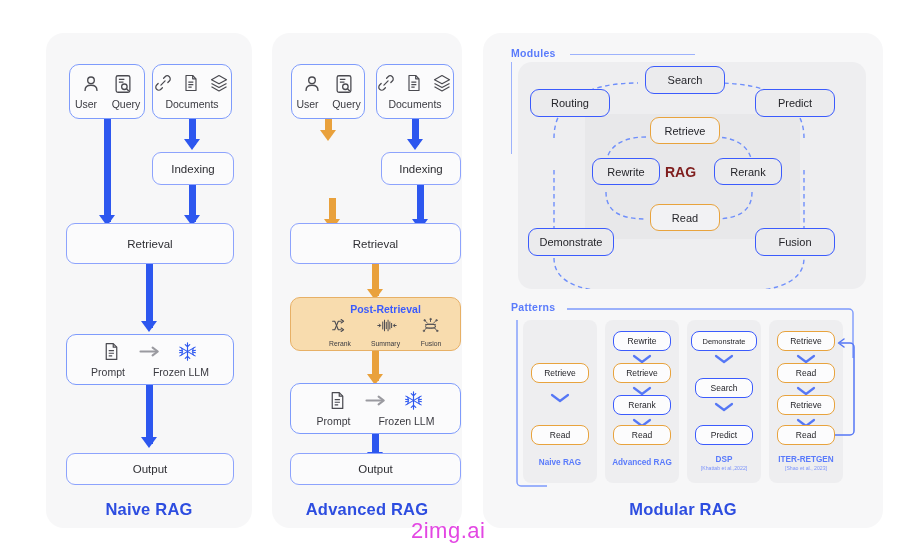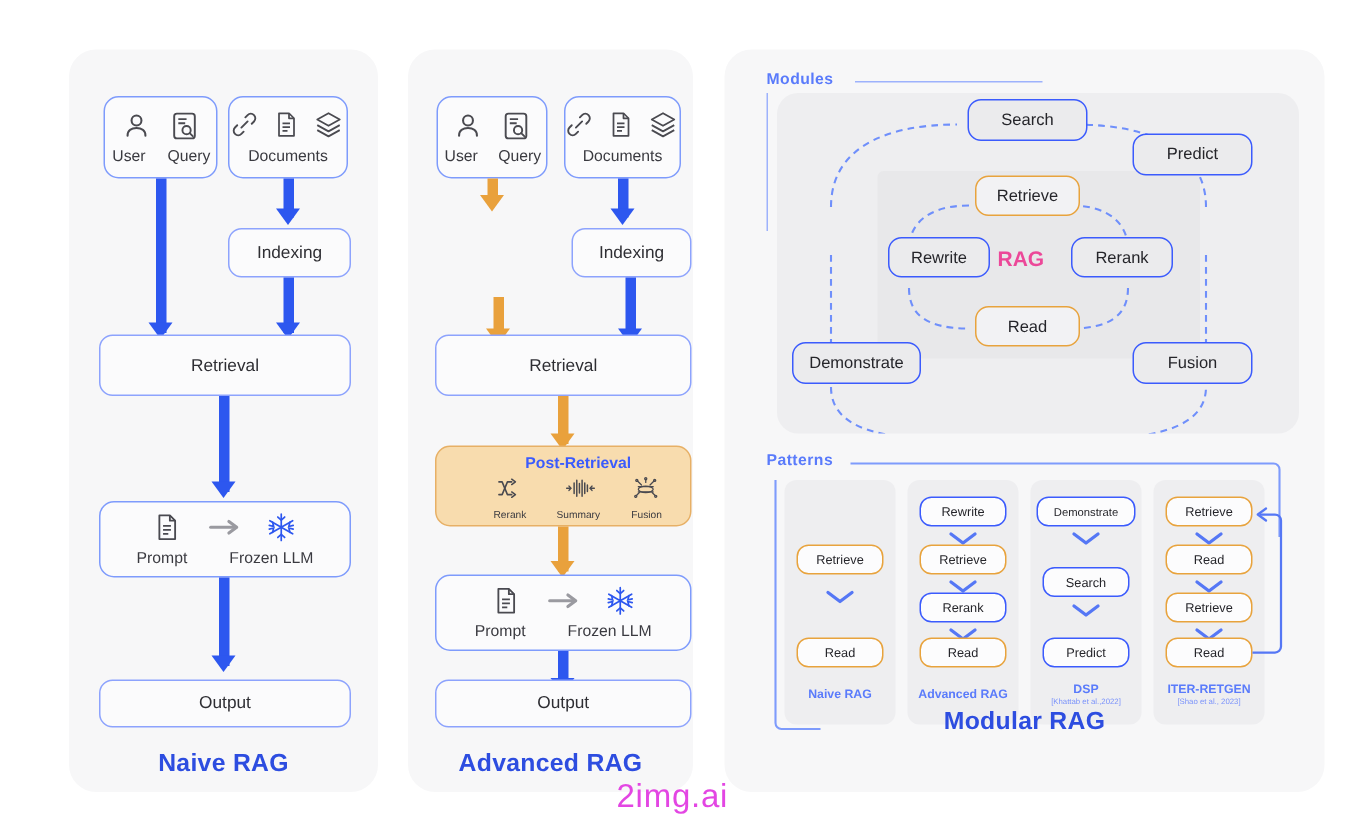--- a/index.html
+++ b/index.html
@@ -102,21 +102,21 @@
   .sec-vline {
     position: absolute; width: 1.4px; background: #9db2fc;
   }
   .inner-gray {
     position: absolute; background: #eeeef0; border-radius: 14px;
   }
   .inner-gray2 {
     position: absolute; background: #e8e8ea; border-radius: 4px;
   }
   .rag-core {
-    position: absolute; font-size: 14px; font-weight: bold; color: #ec4899;
+    position: absolute; font-size: 14px; font-weight: bold; color: #7f1d1d;
   }
   .mod-node {
     position: absolute;
     background: #ebebed;
     border: 1.5px solid #3b5bfd;
     border-radius: 9px;
     display: flex; align-items: center; justify-content: center;
     font-size: 11px; color: #25252a; white-space: nowrap;
   }
   .mod-node.orange { border-color: #e8a33d; background: #f2f2f4; }
@@ -436,20 +436,21 @@
       <path d="M36 196 C36 224, 70 231, 118 231"></path>
       <path d="M200 231 C250 231, 286 224, 286 196"></path>
       <path d="M128 75 C100 75, 88 88, 88 104"></path>
       <path d="M88 130 C88 148, 100 157, 128 157"></path>
       <path d="M196 75 C222 75, 234 88, 234 104"></path>
       <path d="M234 130 C234 148, 222 157, 196 157"></path>
     </g>
   </svg>
 
   <div class="mod-node" style="left:645px; top:66px; width:80px; height:28px;">Search</div>
+  <div class="mod-node" style="left:530px; top:89px; width:80px; height:28px;">Routing</div>
   <div class="mod-node" style="left:755px; top:89px; width:80px; height:28px;">Predict</div>
   <div class="mod-node" style="left:528px; top:228px; width:86px; height:28px;">Demonstrate</div>
   <div class="mod-node" style="left:755px; top:228px; width:80px; height:28px;">Fusion</div>
 
   <div class="mod-node orange" style="left:650px; top:117px; width:70px; height:27px;">Retrieve</div>
   <div class="mod-node" style="left:592px; top:158px; width:68px; height:27px;">Rewrite</div>
   <div class="mod-node" style="left:714px; top:158px; width:68px; height:27px;">Rerank</div>
   <div class="mod-node orange" style="left:650px; top:204px; width:70px; height:27px;">Read</div>
   <div class="rag-core" style="left:665px; top:164px;">RAG</div>
 
@@ -515,17 +516,17 @@
   <div class="pat-node orange" style="left:777px; top:425px; width:58px; height:20px;">Read</div>
   <svg style="position:absolute; left:832px; top:335px; width:30px; height:105px;">
     <g fill="none" stroke="#5577f5" stroke-width="1.5">
       <path d="M3 100 H18 a4 4 0 0 0 4 -4 V12 a4 4 0 0 0 -4 -4 H8"></path>
       <path d="M12 4 L6.5 8 L12 12" stroke-linecap="round" stroke-linejoin="round"></path>
     </g>
   </svg>
   <div class="pat-name" style="left:769px; top:455px; width:74px;">ITER-RETGEN</div>
   <div class="pat-cite" style="left:769px; top:465px; width:74px;">[Shao et al., 2023]</div>
 
-  <div class="bigtitle" style="left:483px; top:472px; width:400px;">Modular RAG</div>
+  <div class="bigtitle" style="left:483px; top:500px; width:400px;">Modular RAG</div>
 
   <div class="watermark" style="left:411px; top:518px;">2img.ai</div>
 
 </div>
 
 </body></html>

